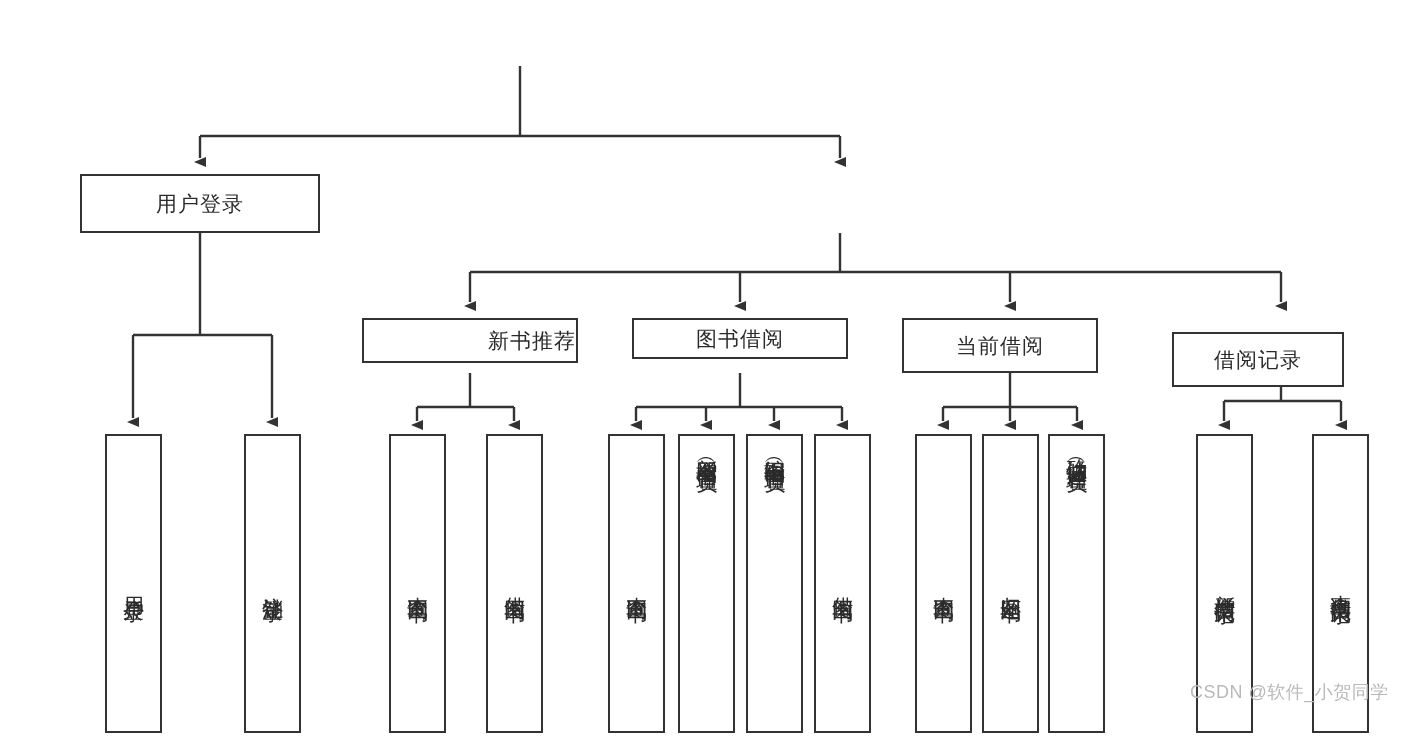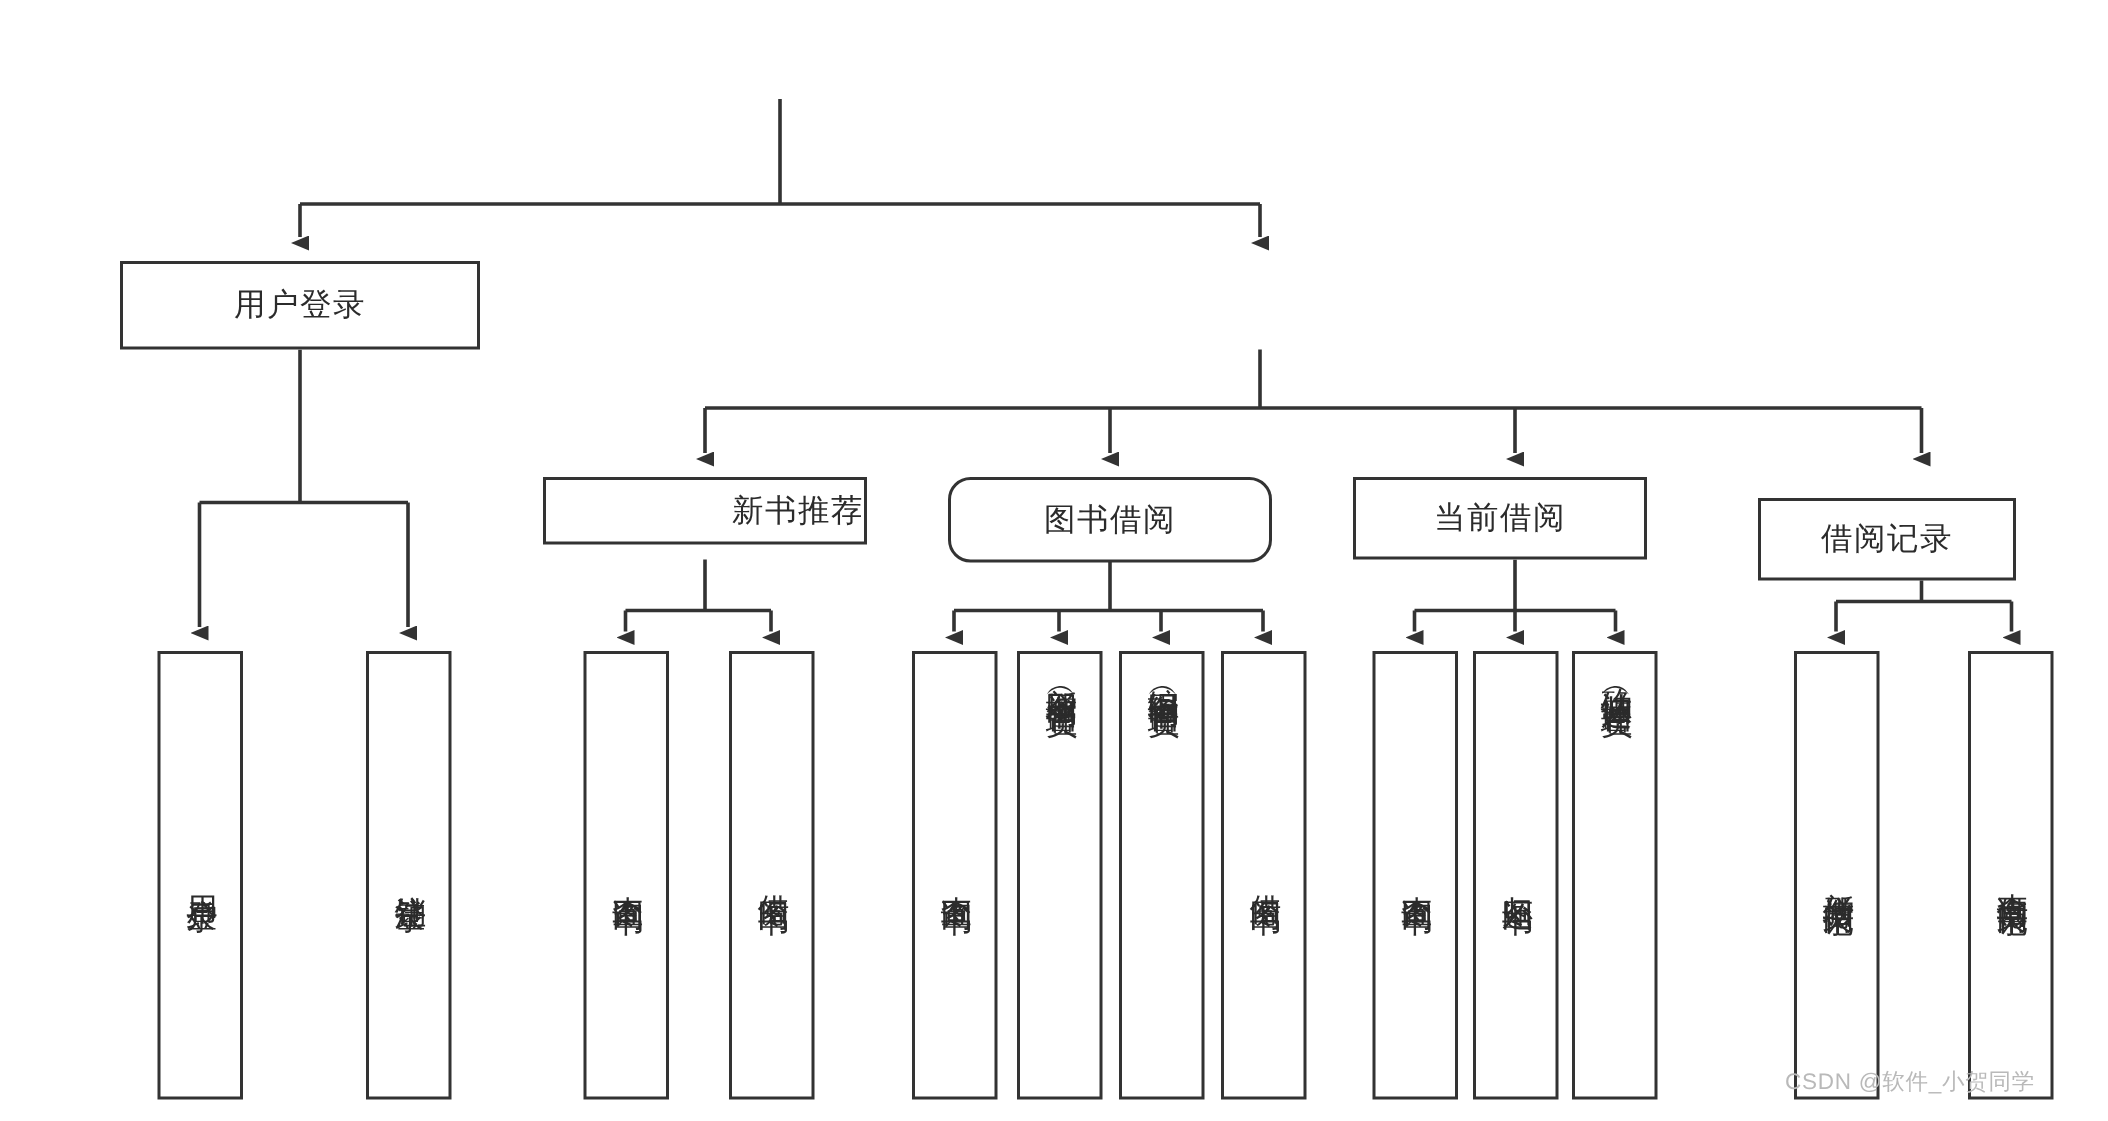--- a/index.html
+++ b/index.html
@@ -52,25 +52,24 @@
     justify-content: flex-start;
     text-align: left;
   }
   .node-v.centered {
     justify-content: center;
   }
   .watermark {
     position: absolute;
     left: 1190px;
     top: 680px;
-    font-size: 15px;
+    font-size: 18px;
     color: #b9b9b9;
     white-space: nowrap;
     letter-spacing: 0.5px;
-    margin-top: 32px;
   }
 </style>
 </head>
 <body>
 
 <div id="canvas">
 
   <svg class="edges" viewBox="0 0 1405 747">
     <defs>
       <marker id="arrow" markerWidth="10" markerHeight="12" refX="1" refY="6" orient="auto" markerUnits="userSpaceOnUse">
@@ -122,21 +121,21 @@
   </svg>
 
 
   <div class="node node-h" style="left:80px; top:174px; width:240px; height:59px;">
     <span>用户登录</span>
   </div>
 
   <div class="node node-h" style="left:362px; top:318px; width:216px; height:45px;justify-content:flex-end;">
     <span>新书推荐</span>
   </div>
-  <div class="node node-h" style="left:632px; top:318px; width:216px; height:57px;border-radius:15px;">
+  <div class="node node-h" style="left:632px; top:318px; width:216px; height:41px;">
     <span>图书借阅</span>
   </div>
   <div class="node node-h" style="left:902px; top:318px; width:196px; height:55px;">
     <span>当前借阅</span>
   </div>
   <div class="node node-h" style="left:1172px; top:332px; width:172px; height:55px;">
     <span>借阅记录</span>
   </div>
 
   <div class="node node-v centered" style="left:105px; top:434px; width:57px; height:299px;">

